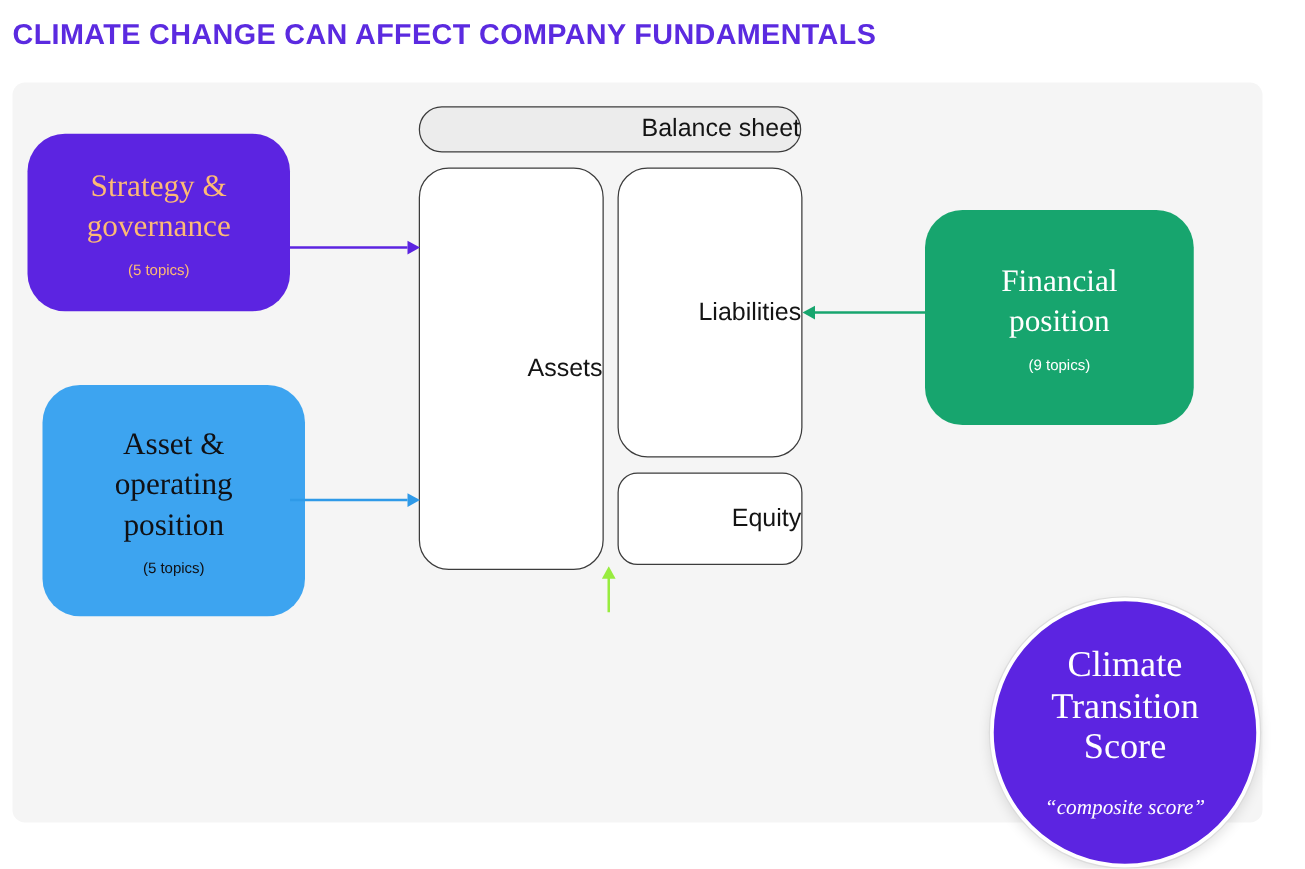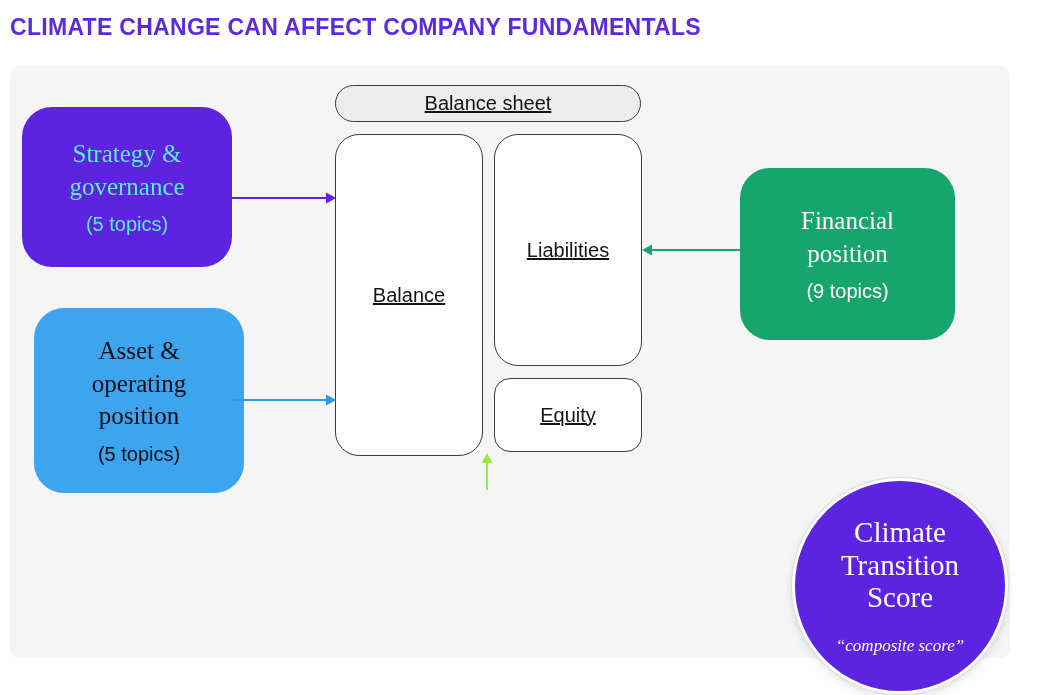--- a/index.html
+++ b/index.html
@@ -34,24 +34,23 @@
     border-radius: 10px;
   }
 
   
   .bs-box {
     position: absolute;
     background: #ffffff;
     border: 1.6px solid #3c3c3c;
     display: flex;
     align-items: center;
-    justify-content: center;
+    justify-content: flex-end;
     font-size: 20px;
     color: #141414;
-    text-decoration: underline;
   }
   .pill {
     left: 325px; top: 19px; width: 306px; height: 37px;
     background: #ececec;
     border-radius: 19px;
   }
   .assets      { left: 325px; top: 68px;  width: 148px; height: 322px; border-radius: 24px; }
   .liabilities { left: 484px; top: 68px;  width: 148px; height: 232px; border-radius: 24px; }
   .equity      { left: 484px; top: 312px; width: 148px; height: 74px;  border-radius: 16px; }
 
@@ -65,23 +64,23 @@
     justify-content: center;
     text-align: center;
     gap: 10px;
     padding: 0 25px;
   }
   .factor-title {
     font-family: "Liberation Serif", serif;
     font-size: 25px;
     line-height: 1.3;
   }
-  .factor-sub { font-size: 20px; }
+  .factor-sub { font-size: 12px; }
 
-  .strategy        { left: 12px;  top: 41px;  width: 210px; height: 160px; background: #5c24e1; color: #5eead4; }
+  .strategy        { left: 12px;  top: 41px;  width: 210px; height: 142px; background: #5c24e1; color: #fdba74; }
   .asset-operating { left: 24px;  top: 242px; width: 210px; height: 185px; background: #3da4f0; color: #101014; }
   .financial       { left: 730px; top: 102px; width: 215px; height: 172px; background: #17a56e; color: #ffffff; }
   .macroeconomic   { left: 325px; top: 424px; width: 306px; height: 150px; background: #a0f04b; color: #101014; }
   .strategy .factor-title        { max-width: 165px; }
   .asset-operating .factor-title { max-width: 160px; }
   .financial .factor-title       { max-width: 165px; }
   .macroeconomic .factor-title   { max-width: 230px; }
 
   
   .arrow { position: absolute; display: block; }
@@ -127,21 +126,21 @@
 
   <div class="page-title">CLIMATE CHANGE CAN AFFECT COMPANY FUNDAMENTALS</div>
 
   <div class="panel">
 
     <div class="bs-box pill">
       <span>Balance sheet</span>
     </div>
 
     <div class="bs-box assets">
-      <span>Balance</span>
+      <span>Assets</span>
     </div>
     <div class="bs-box liabilities">
       <span>Liabilities</span>
     </div>
     <div class="bs-box equity">
       <span>Equity</span>
     </div>
 
     <div class="factor strategy">
       <div class="factor-title">Strategy &amp; governance</div>

